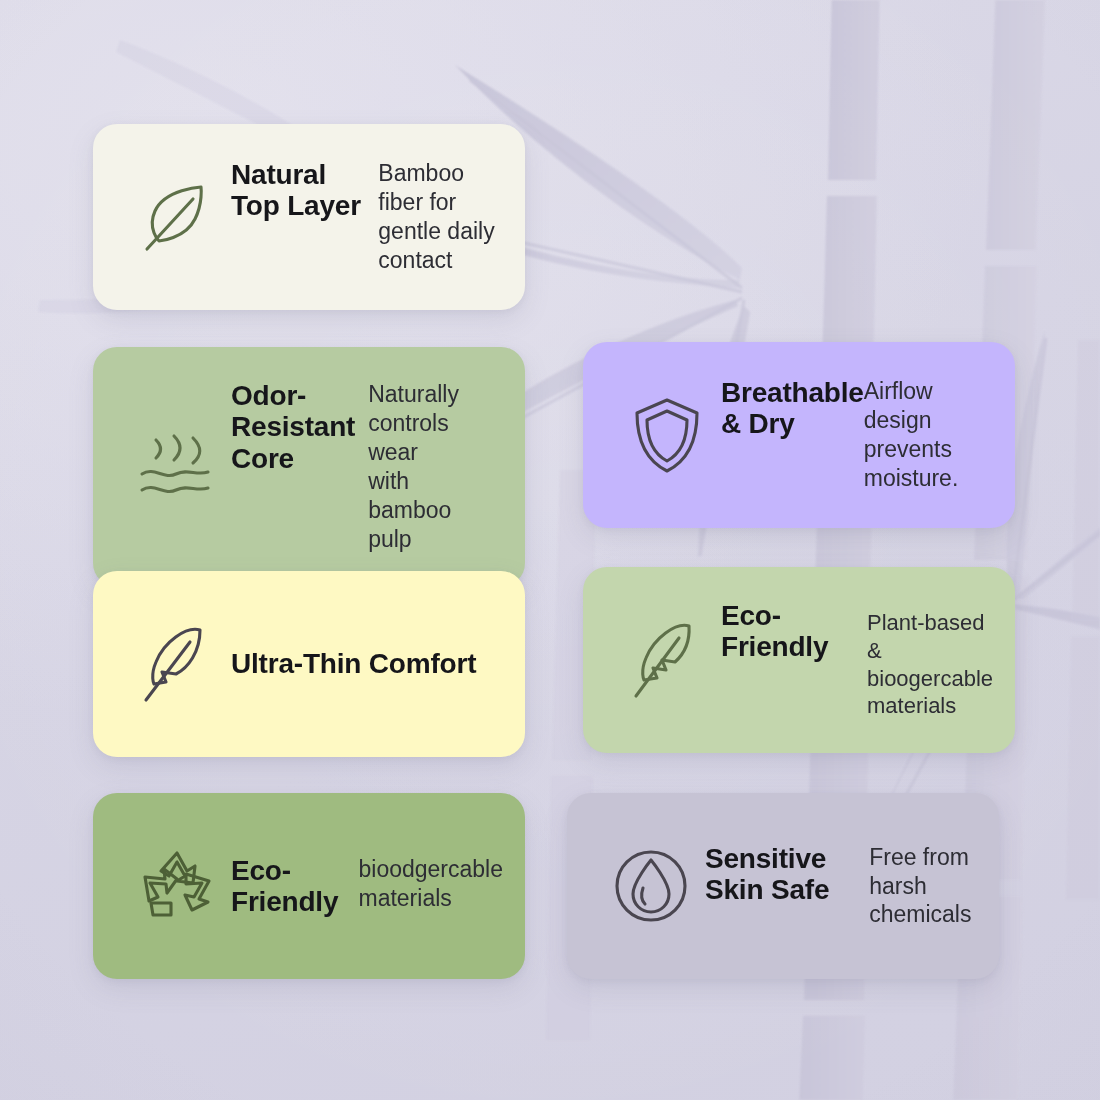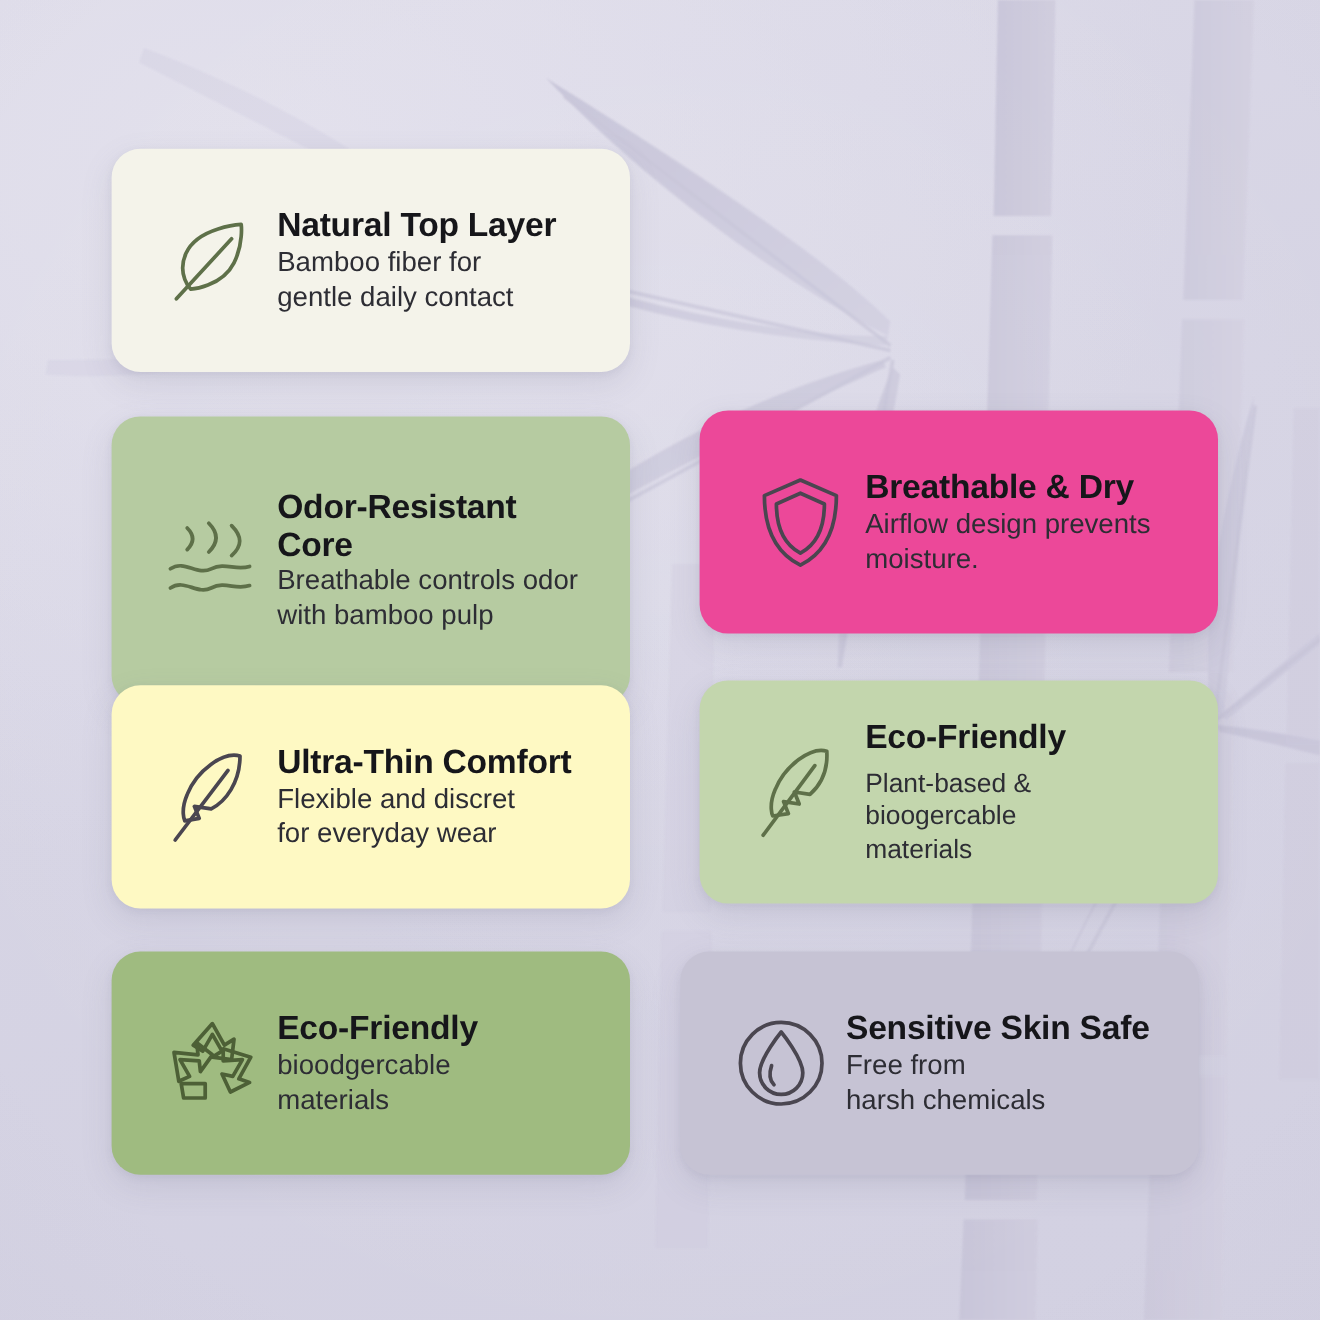--- a/index.html
+++ b/index.html
@@ -31,37 +31,37 @@
     display:flex;align-items:center;
     border-radius:24px;
     box-sizing:border-box;
   }
   .card.soft{box-shadow:0 10px 26px rgba(120,117,145,.16), 0 2px 6px rgba(120,117,145,.10);}
   .icon-wrap{
     flex:0 0 auto;
     display:flex;align-items:center;justify-content:center;
   }
   .icon-wrap svg{display:block;}
-  .txt{display:flex;flex-direction:column;}
+  .txt{display:flex;flex-direction:row;}
   .c-title{
     font-weight:700;
     color:#16161a;
     letter-spacing:-.2px;
     line-height:1.12;
   }
   .c-desc{
     color:#2d2d34;
     line-height:1.26;
     white-space:pre-line;
   }
 
   
   #card-1{left:93px;top:124px;width:432px;height:186px;background:#f4f3ea;padding:0 22px 0 30px;}
   #card-2{left:93px;top:347px;width:432px;height:240px;background:#b6cba1;padding:0 38px 0 30px;}
-  #card-3{left:583px;top:342px;width:432px;height:186px;background:#ec4899;padding:0 22px 0 30px;}
+  #card-3{left:583px;top:342px;width:432px;height:186px;background:#c4b5fd;padding:0 22px 0 30px;}
   #card-4{left:93px;top:571px;width:432px;height:186px;background:#fef9c3;padding:0 22px 0 30px;}
   #card-5{left:583px;top:567px;width:432px;height:186px;background:#c3d6ad;padding:0 22px 0 30px;}
   #card-6{left:93px;top:793px;width:432px;height:186px;background:#9fbb80;padding:0 22px 0 30px;}
   #card-7{left:567px;top:793px;width:432px;height:186px;background:#c6c3d4;padding:0 22px 0 30px;}
 
   .icon-col{width:108px;}
   .title-27{font-size:28px;}
   .desc-22{font-size:23px;margin-top:0;}
   .desc-21{font-size:22px;margin-top:9px;}
 </style>
@@ -167,21 +167,21 @@
       <svg width="78" height="70" viewBox="0 0 78 70" fill="none" stroke="#5e7049" stroke-width="3.1" stroke-linecap="round" stroke-linejoin="round">
         <path d="M18 8 C24 14 24 20 18 26"></path>
         <path d="M36 4 C44 12 44 20 36 28"></path>
         <path d="M55 6 C64 15 64 23 55 31"></path>
         <path d="M4 42 C16 34 26 48 38 42 C50 36 58 44 70 40"></path>
         <path d="M4 58 C16 50 26 64 38 58 C50 52 58 60 70 56"></path>
       </svg>
     </div>
     <div class="txt">
       <div class="c-title title-27">Odor-Resistant Core</div>
-      <div class="c-desc desc-22">Breathable controls odor
+      <div class="c-desc desc-22">Naturally controls wear
 with bamboo pulp</div>
     </div>
   </div>
 
   <div class="card soft" id="card-3">
     <div class="icon-wrap icon-col">
       <svg width="72" height="80" viewBox="0 0 72 80" fill="none" stroke="#4a4650" stroke-width="3.1" stroke-linecap="round" stroke-linejoin="round">
         <path d="M36 5 L66 18 C66 46 56 66 36 76 C16 66 6 46 6 18 Z"></path>
         <path d="M36 16 L56 25 C56 45 49 59 36 66 C23 59 16 45 16 25 Z"></path>
       </svg>
@@ -195,22 +195,20 @@
 
   <div class="card soft" id="card-4">
     <div class="icon-wrap icon-col">
       <svg width="70" height="84" viewBox="0 0 70 84" fill="none" stroke="#4a4650" stroke-width="3.1" stroke-linecap="round" stroke-linejoin="round">
         <path d="M58 8 C44 4 22 20 14 40 C8 54 12 62 12 62 L24 60 L20 50 L34 52 C46 46 58 30 58 8 Z"></path>
         <path d="M48 20 L4 78"></path>
       </svg>
     </div>
     <div class="txt">
       <div class="c-title title-27">Ultra-Thin Comfort</div>
-      <div class="c-desc desc-22">Flexible and discret
-for everyday wear</div>
     </div>
   </div>
 
   <div class="card soft" id="card-5">
     <div class="icon-wrap icon-col">
       <svg width="70" height="84" viewBox="0 0 70 84" fill="none" stroke="#5e7049" stroke-width="3.1" stroke-linecap="round" stroke-linejoin="round">
         <path d="M57 8 C44 4 22 20 14 40 C8 54 12 62 12 62 L25 60 L21 50 L34 52 L30 42 L43 44 C52 36 58 24 57 8 Z"></path>
         <path d="M47 20 L4 78"></path>
       </svg>
     </div>

